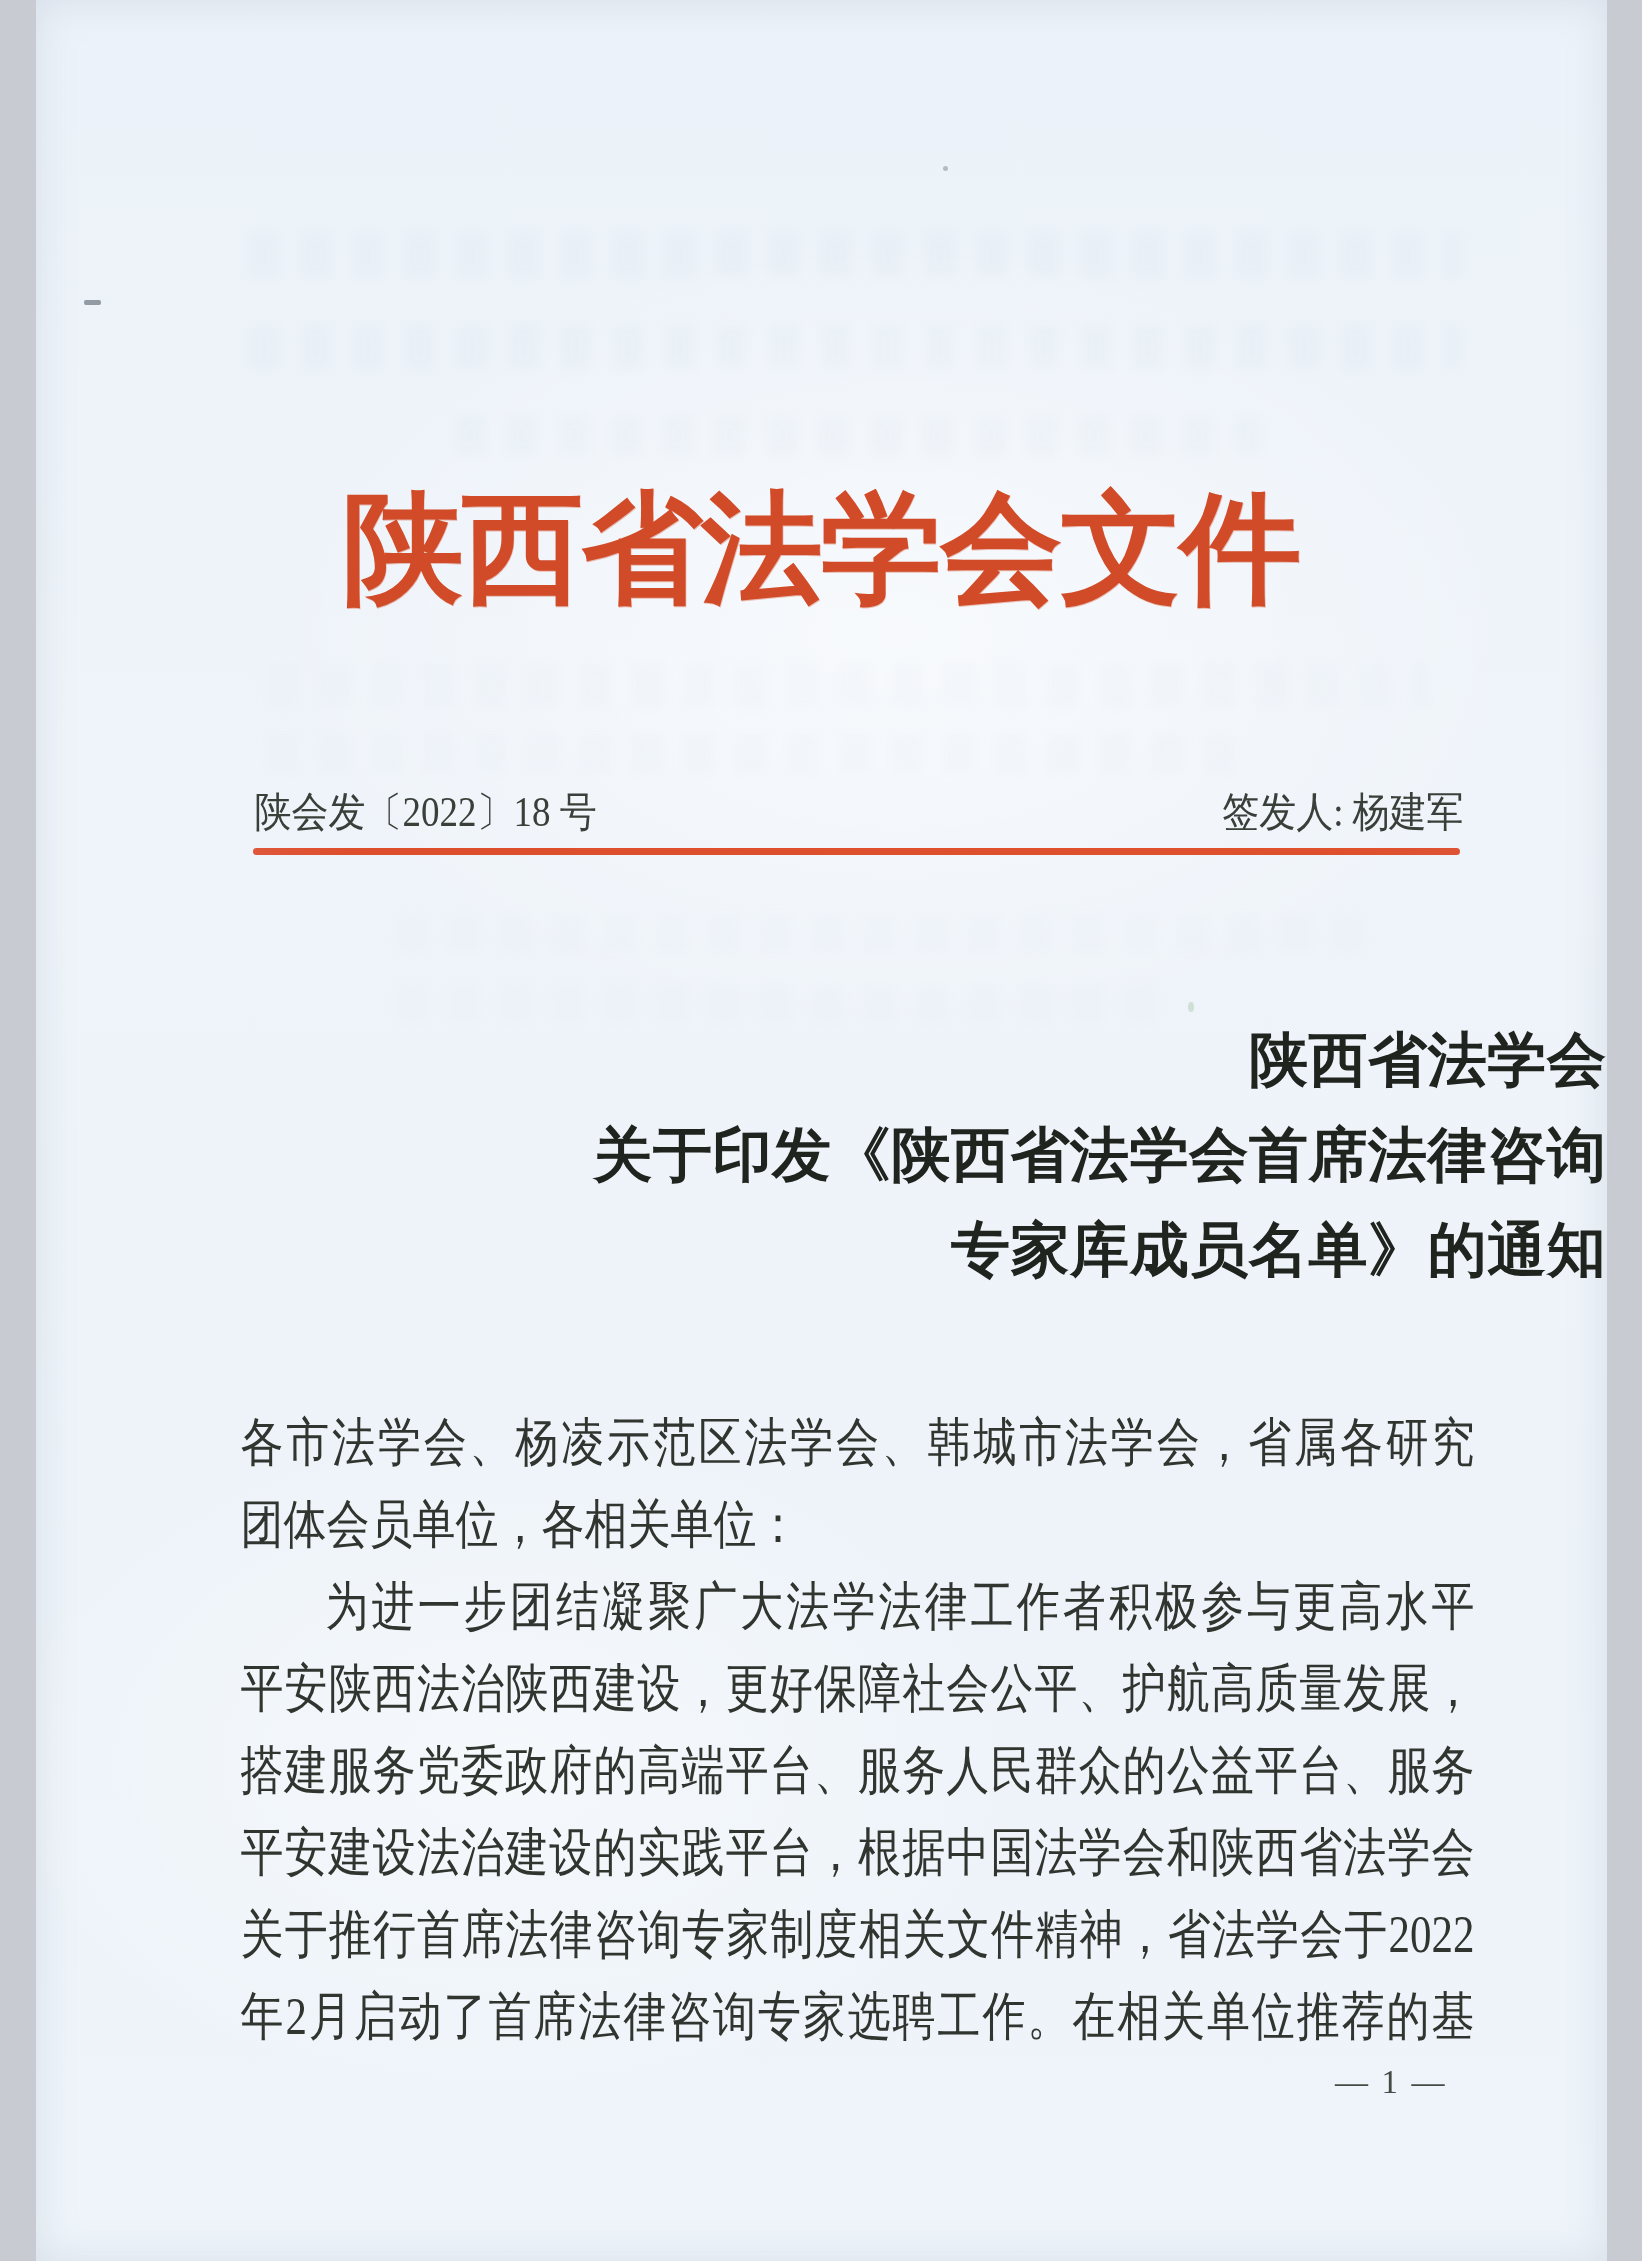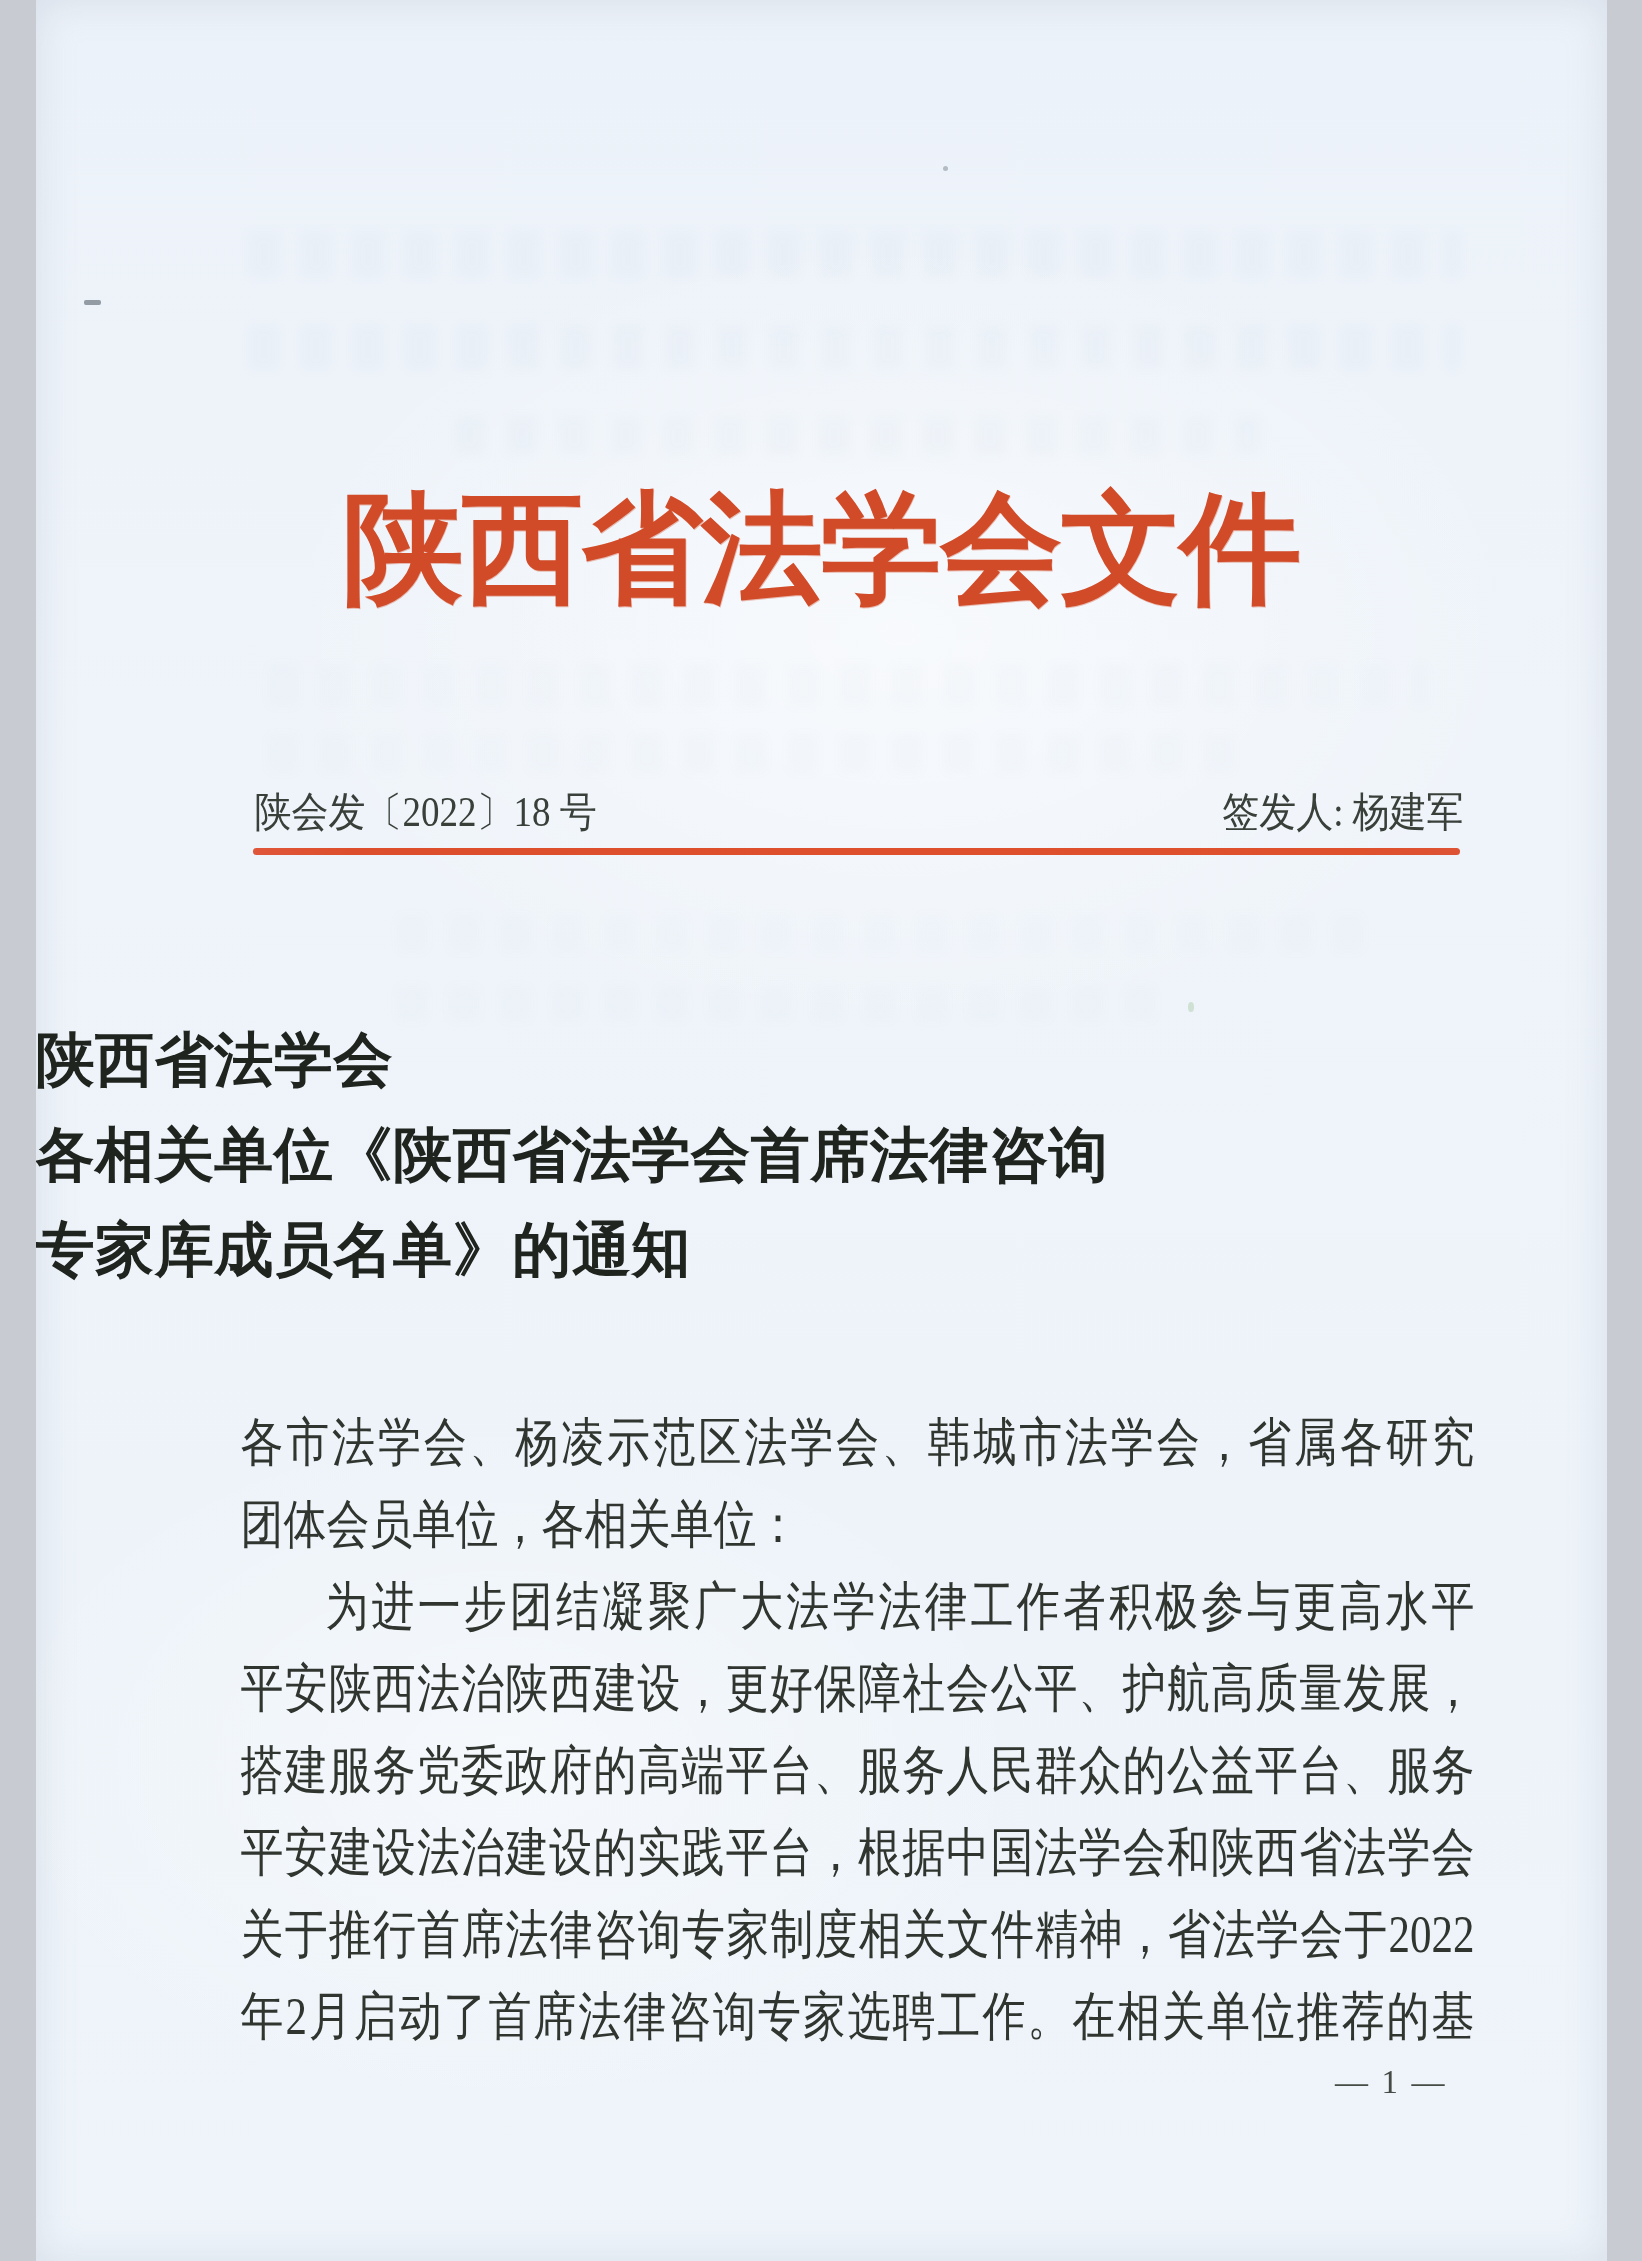--- a/index.html
+++ b/index.html
@@ -74,21 +74,21 @@
     border-radius: 3.9px;
     background: linear-gradient(90deg, #e0563a, #dd4f2c 8%, #df502d 92%, #dd5334);
   }
 
   
   .notice-title {
     position: absolute;
     top: 1013px;
     left: 0;
     width: 100%;
-    text-align: left;
+    text-align: right;
     color: #20241f;
     font-weight: 700;
   }
   .nt-line {
     font-size: 59px;
     line-height: 95px;
     letter-spacing: 0.6px;
     white-space: nowrap;
   }
 
@@ -152,21 +152,21 @@
 
   <div class="docinfo-row">
     <span class="doc-number">陕会发〔2022〕18 号</span>
     <span class="issuer"><span>签发人:</span><span class="issuer-name">杨建军</span></span>
   </div>
 
   <div class="red-rule"></div>
 
   <div class="notice-title">
     <div class="nt-line">陕西省法学会</div>
-    <div class="nt-line">各相关单位《陕西省法学会首席法律咨询</div>
+    <div class="nt-line">关于印发《陕西省法学会首席法律咨询</div>
     <div class="nt-line">专家库成员名单》的通知</div>
   </div>
 
   <div class="body-text">
     <div class="b-line jf">各市法学会、杨凌示范区法学会、韩城市法学会，省属各研究会，</div>
     <div class="b-line">团体会员单位，各相关单位：</div>
     <div class="b-line jf ind">为进一步团结凝聚广大法学法律工作者积极参与更高水平</div>
     <div class="b-line jf">平安陕西法治陕西建设，更好保障社会公平、护航高质量发展，</div>
     <div class="b-line jf">搭建服务党委政府的高端平台、服务人民群众的公益平台、服务</div>
     <div class="b-line jf">平安建设法治建设的实践平台，根据中国法学会和陕西省法学会</div>

